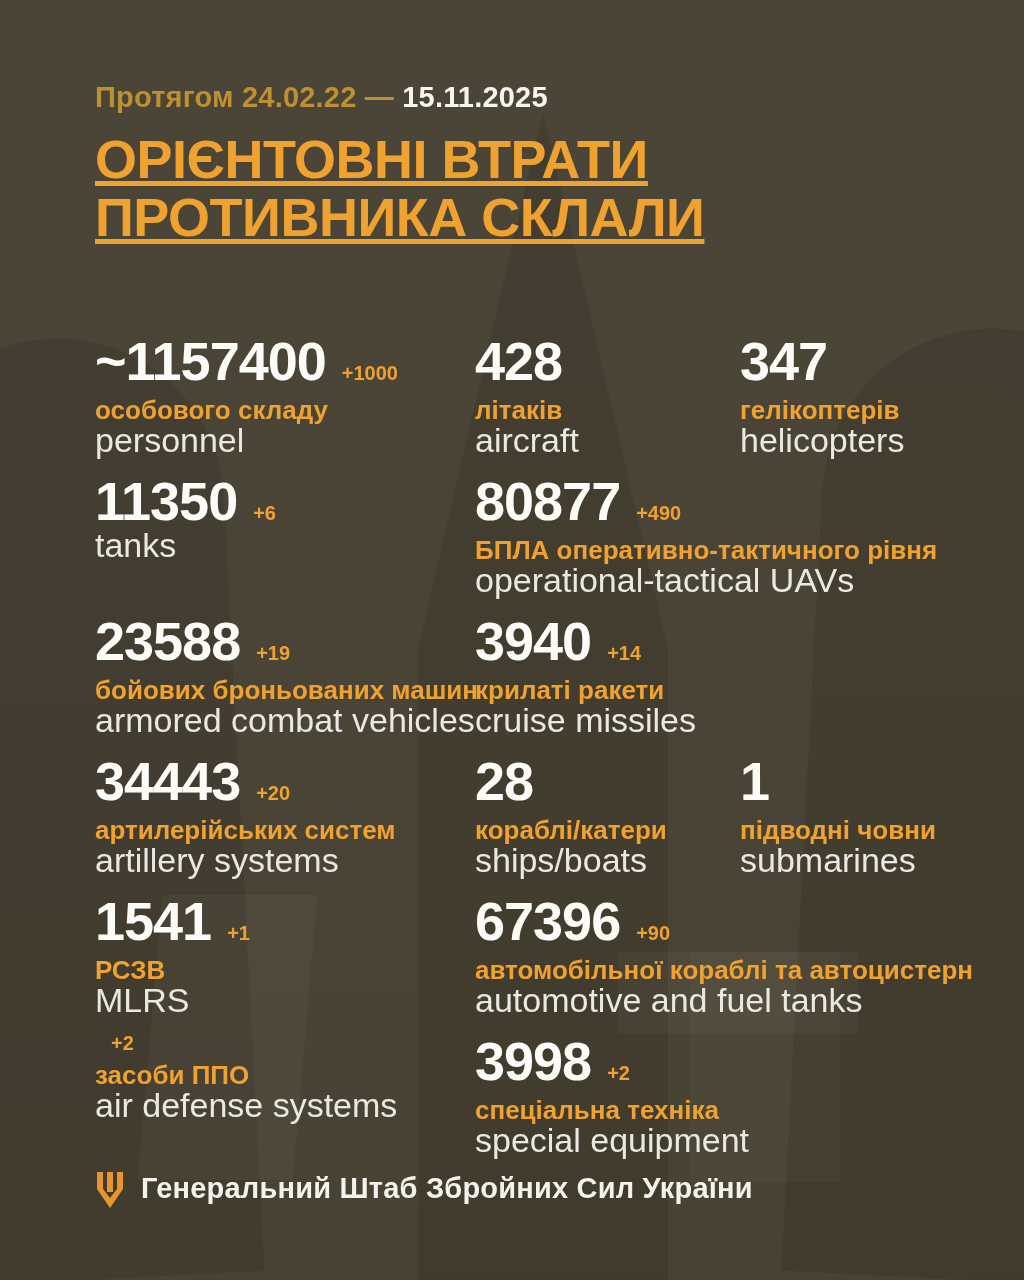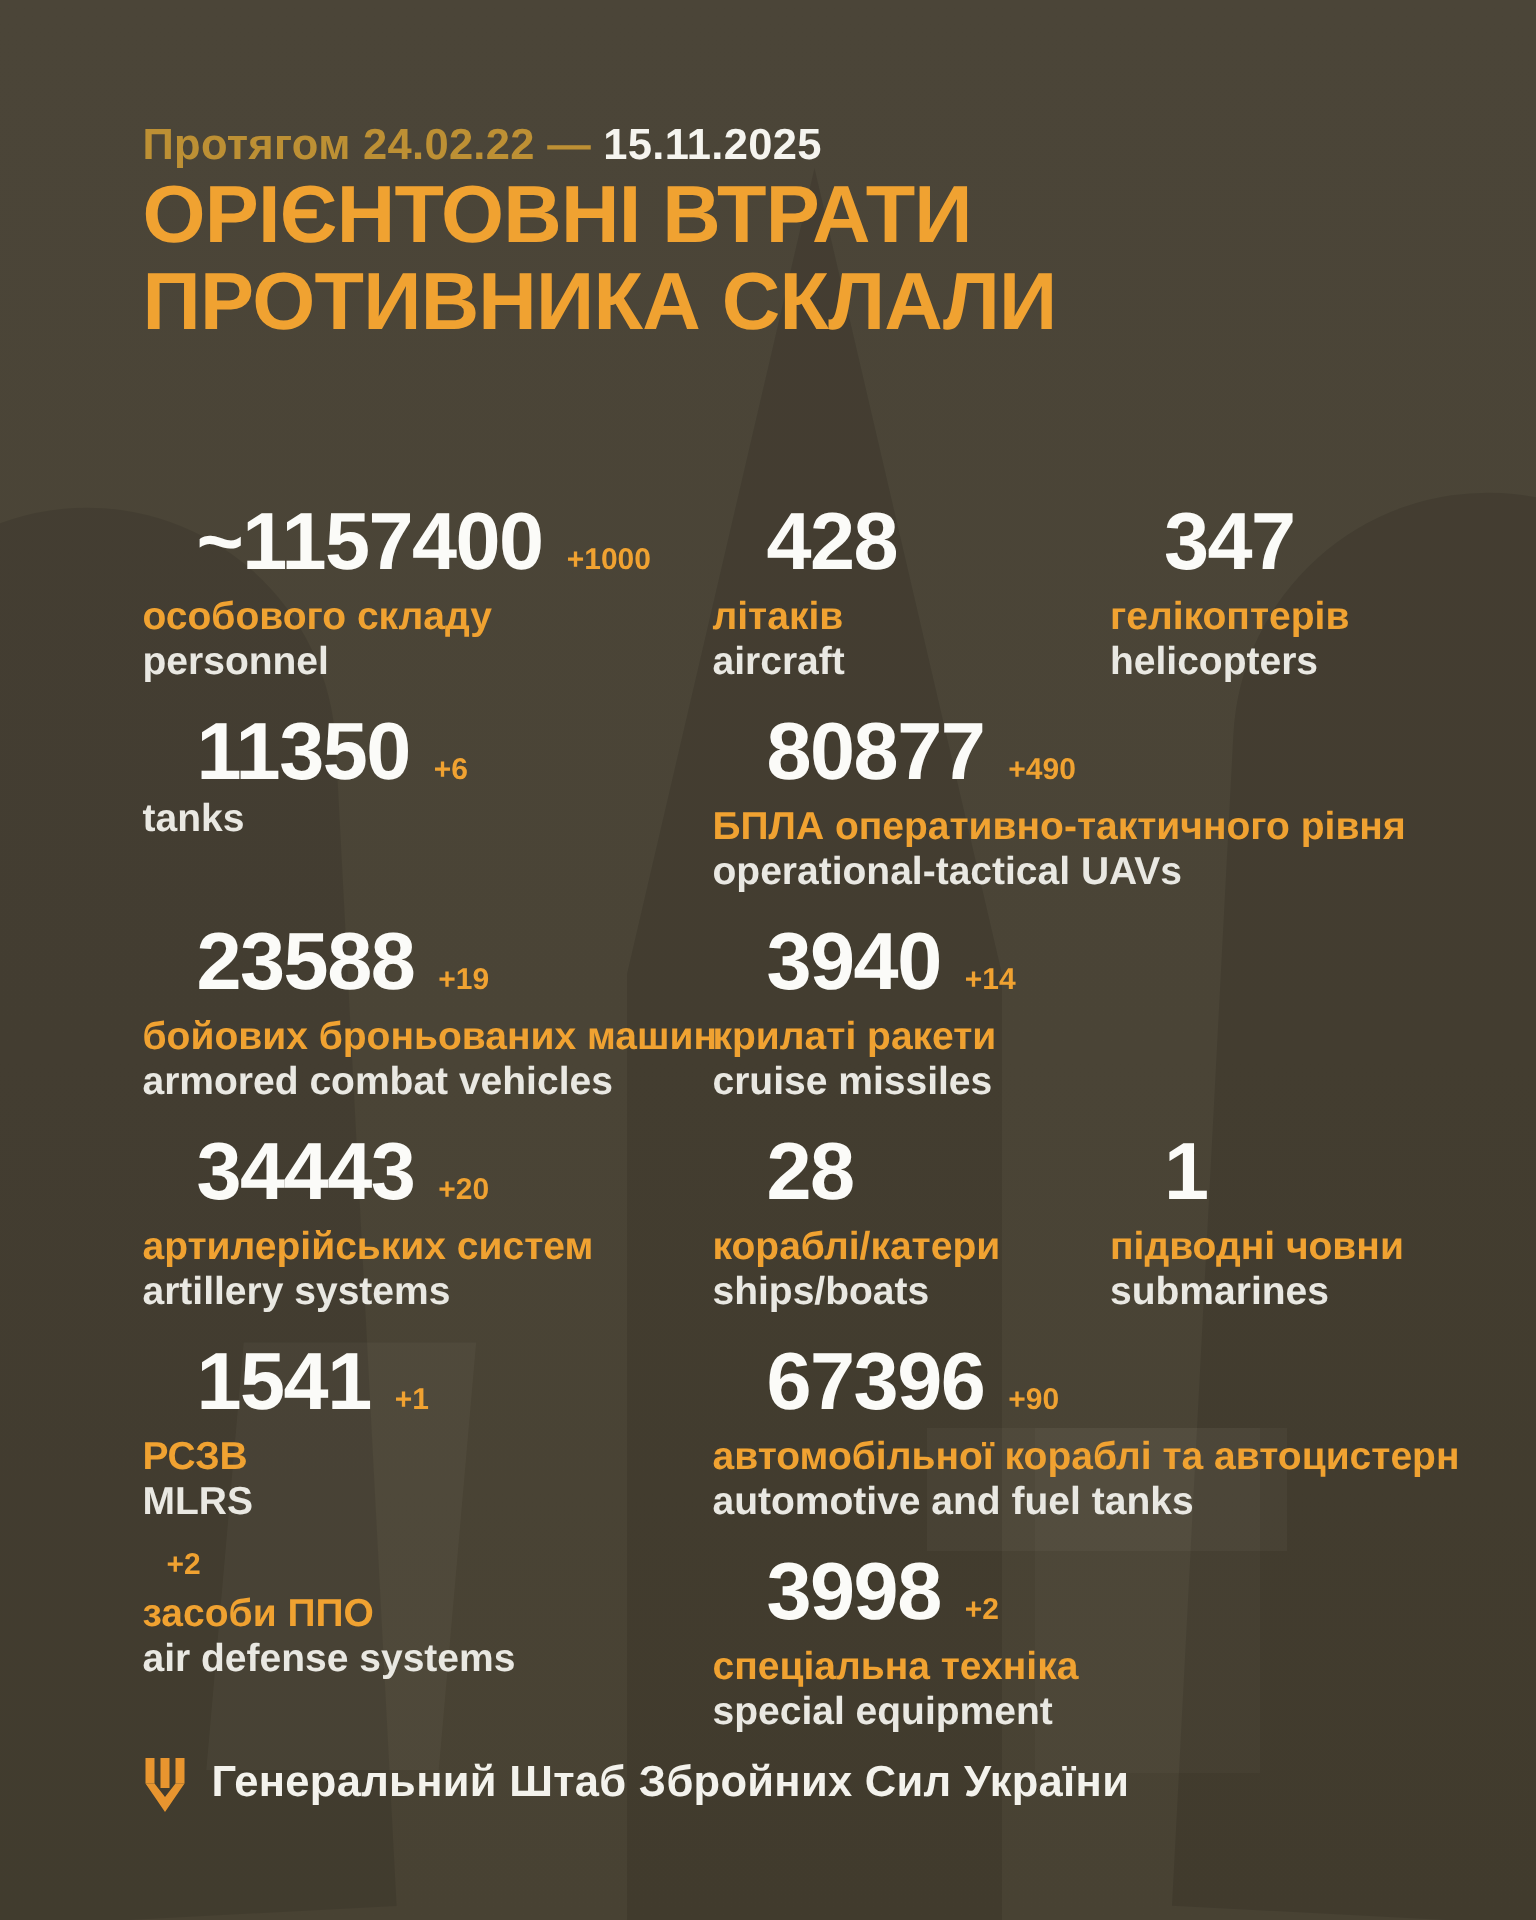--- a/index.html
+++ b/index.html
@@ -48,26 +48,28 @@
     position: absolute; left: 690px; top: 952px; width: 150px; height: 230px;
     background: rgba(255, 252, 240, 0.025);
   }
 
   
   .header { position: absolute; left: 95px; top: 80px; }
   .period { font-size: 29px; line-height: 34px; font-weight: 600; letter-spacing: 0.2px; }
   .period-prefix { color: #bd9034; }
   .period-date { color: #f5f4ef; font-weight: 700; }
   .title {
+    margin-top: 16px;
     font-size: 54px;
     line-height: 58px;
     font-weight: 800;
     letter-spacing: -0.5px;
     color: #f0a231;
     text-transform: uppercase;
+    text-decoration: underline;
   }
 
   
   .grid {
     position: absolute; left: 95px; top: 330px; right: 24px;
     display: grid;
     grid-template-columns: 380px 265px 1fr;
     grid-auto-rows: 140px;
     column-gap: 0;
   }
@@ -77,42 +79,41 @@
   .c2s { grid-column: 2 / 4; }
   .stat { padding-top: 2px; }
   .num-line { display: flex; align-items: baseline; }
   .num {
     font-size: 54px;
     line-height: 58px;
     font-weight: 800;
     letter-spacing: -1px;
     color: #fbfbf8;
     white-space: nowrap;
-    margin-left: 36px;
   }
   .delta {
     font-size: 20px;
     font-weight: 800;
     color: #f0a231;
     margin-left: 16px;
     white-space: nowrap;
   }
   .delta:empty { display: none; }
   .label-uk {
     margin-top: 6px;
     font-size: 26px;
     line-height: 29px;
     font-weight: 700;
     color: #f0a231;
     white-space: nowrap;
   }
   .label-en {
-    font-size: 26px;
+    font-size: 34px;
     line-height: 30px;
-    font-weight: 700;
+    font-weight: 400;
     color: #e9e8e2;
     white-space: nowrap;
   }
 
   
   .footer {
     position: absolute; left: 95px; top: 1172px;
     display: flex; align-items: flex-start; gap: 16px;
   }
   .trident { width: 30px; height: 40px; display: block; }

